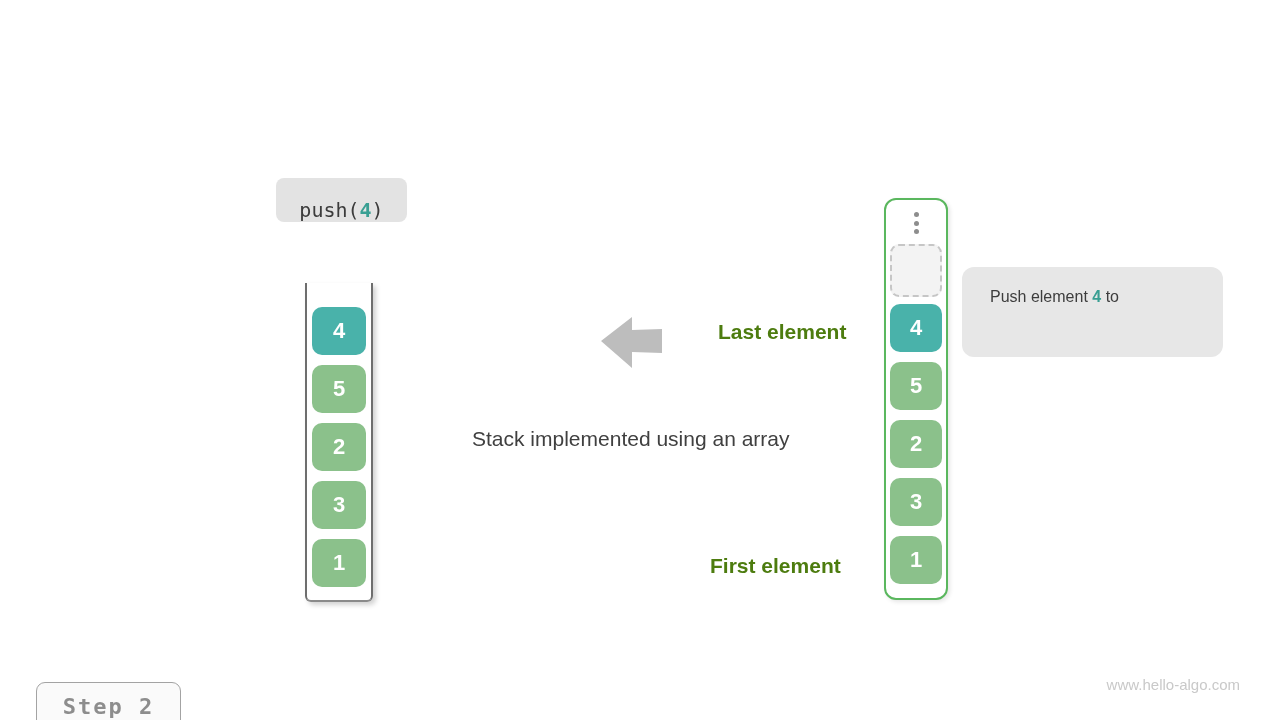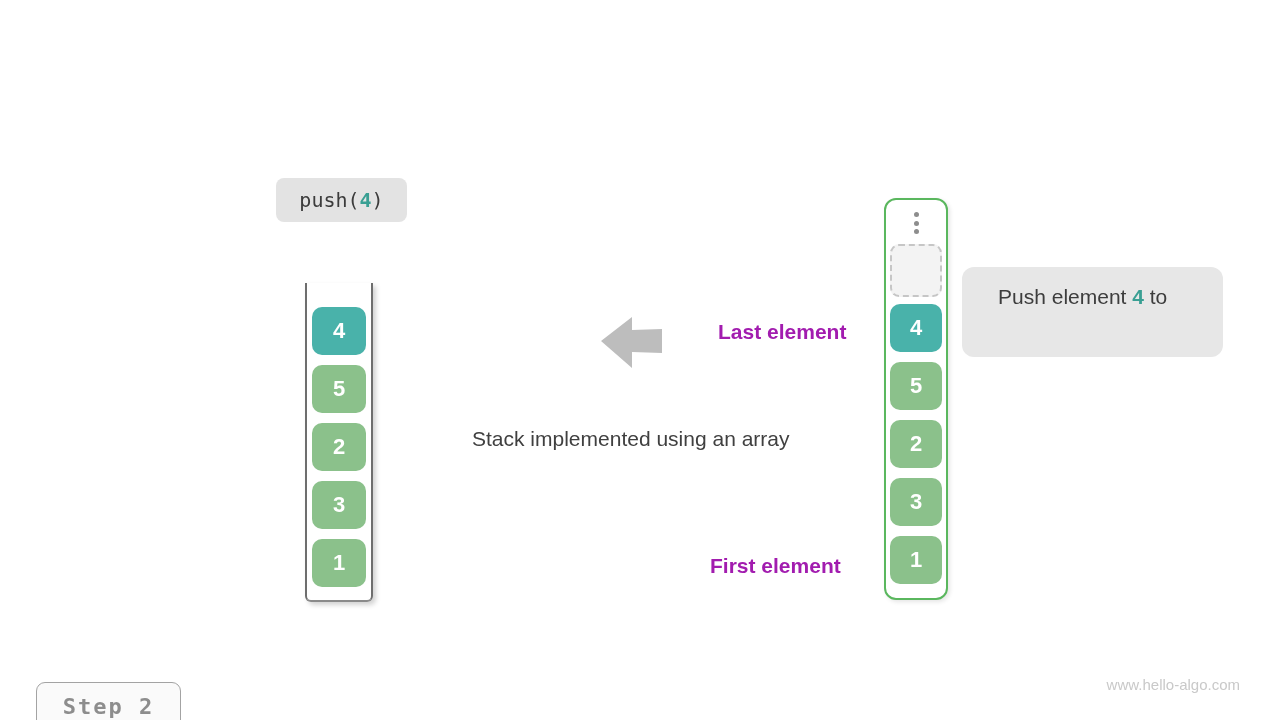--- a/index.html
+++ b/index.html
@@ -12,21 +12,21 @@
     font-family: "Liberation Sans", sans-serif;
   }
 
   
   .push-label {
     position: absolute;
     left: 276px; top: 178px;
     width: 131px; height: 44px;
     background: #e3e3e3;
     border-radius: 8px;
-    display: flex; align-items: center; justify-content: center;
+    display: flex; align-items: flex-end; justify-content: center;
     font-family: "DejaVu Sans Mono", monospace;
     font-size: 20px;
     color: #3c3c3c;
   }
   .accent { color: #399f93; font-weight: bold; }
 
   
   .left-stack {
     position: absolute;
     left: 305px; top: 283px;
@@ -90,43 +90,43 @@
   
   .arrow-left {
     position: absolute;
     left: 600px; top: 314px;
     width: 62px; height: 56px;
   }
   .lbl-bold {
     position: absolute;
     font-size: 21px;
     font-weight: bold;
-    color: #a21caf;
+    color: #4d7c0f;
     white-space: nowrap;
   }
   .lbl-last  { left: 718px; top: 320px; }
   .lbl-first { left: 710px; top: 554px; }
   .caption {
     position: absolute;
     left: 472px; top: 427px;
     font-size: 21px;
     color: #404040;
     white-space: nowrap;
   }
 
   
   .bubble {
     position: absolute;
     left: 962px; top: 267px;
     width: 261px; height: 90px;
     box-sizing: border-box;
     background: #e7e7e7;
     border-radius: 12px;
-    padding: 15px 10px 0 36px;
-    font-size: 21px;
+    padding: 15px 10px 0 28px;
+    font-size: 16px;
     line-height: 30px;
     color: #3d3d3d;
   }
 
   
   .step-badge {
     position: absolute;
     left: 36px; top: 642px;
     width: 145px; height: 49px;
     box-sizing: border-box;

